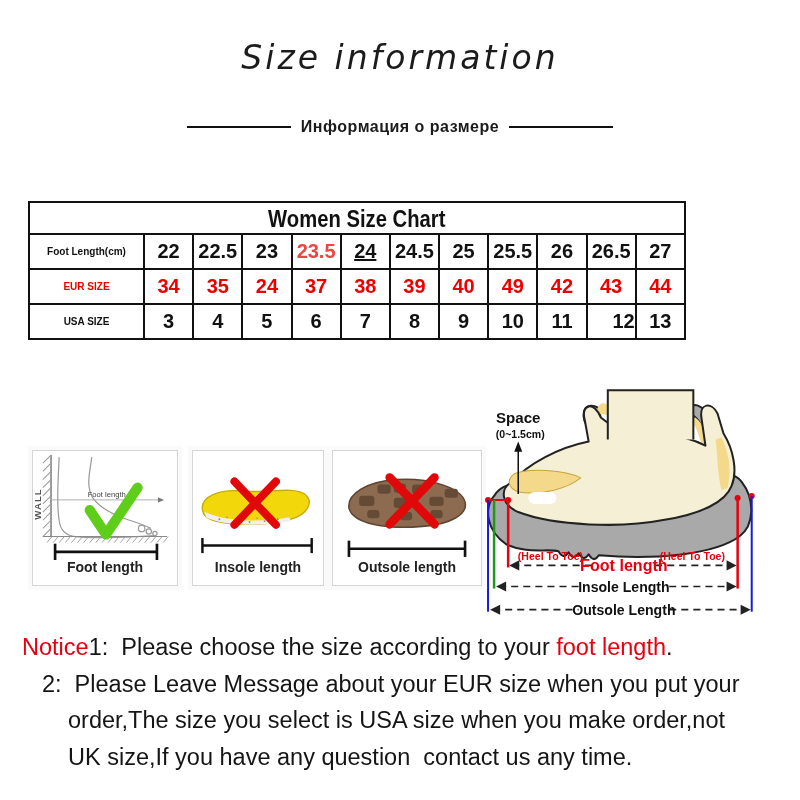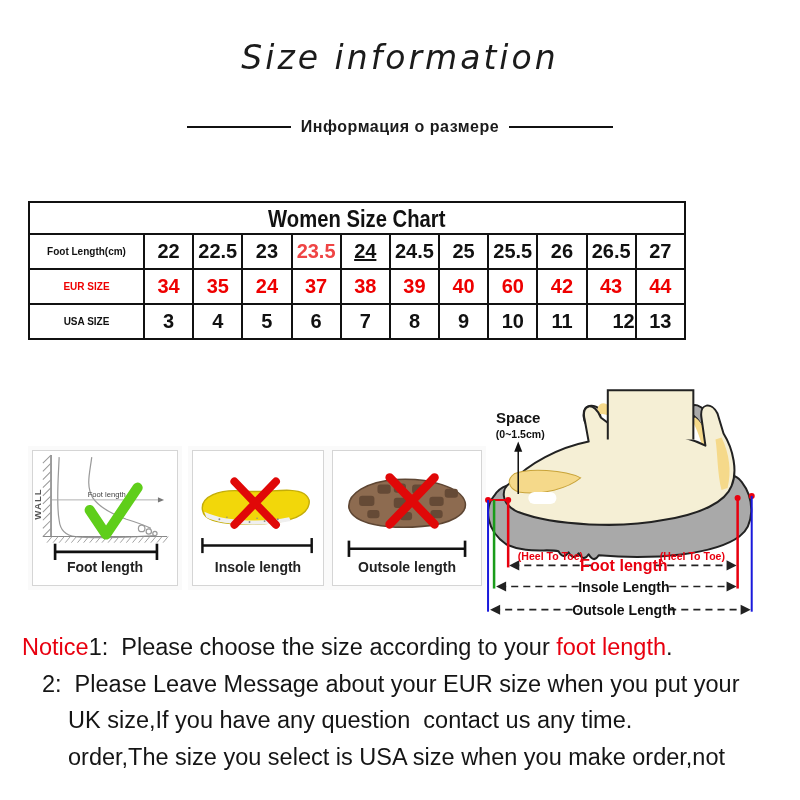--- a/index.html
+++ b/index.html
@@ -96,21 +96,21 @@
         </tr>
         <tr>
           <th class="row-label" style="color: rgb(238, 0, 0);">EUR SIZE</th>
           <td style="color: rgb(238, 0, 0);">34</td>
           <td style="color: rgb(238, 0, 0);">35</td>
           <td style="color: rgb(238, 0, 0);">24</td>
           <td style="color: rgb(238, 0, 0);">37</td>
           <td style="color: rgb(238, 0, 0);">38</td>
           <td style="color: rgb(238, 0, 0);">39</td>
           <td style="color: rgb(238, 0, 0);">40</td>
-          <td style="color: rgb(238, 0, 0);">60</td>
+          <td style="color: rgb(238, 0, 0);">49</td>
           <td style="color: rgb(238, 0, 0);">42</td>
           <td style="color: rgb(238, 0, 0);">43</td>
           <td style="color: rgb(238, 0, 0);">44</td>
         </tr>
         <tr>
           <th class="row-label" style="color: rgb(17, 17, 17); margin-left: 48px;">USA SIZE</th>
           <td style="color: rgb(17, 17, 17);">3</td>
           <td style="color: rgb(17, 17, 17);">4</td>
           <td style="color: rgb(17, 17, 17);">5</td>
           <td style="color: rgb(17, 17, 17);">6</td>
@@ -276,20 +276,20 @@
   </svg>
 
   <div class="notice">
     <div>
       <span class="red-text">Notice</span><span class="n-num">1:</span><span>Please choose the size according to your </span><span class="red-text">foot length</span><span>.</span>
     </div>
     <div class="n-line2">
       <span class="n-num">2:</span><span>Please Leave Message about your EUR size when you put your</span>
     </div>
     <div class="n-cont">
+      <span>order,The size you select is USA size when you make order,not</span>
+    </div>
+    <div class="n-cont">
       <span>UK size,If you have any question  contact us any time.</span>
     </div>
-    <div class="n-cont">
-      <span>order,The size you select is USA size when you make order,not</span>
-    </div>
   </div>
 
 </div>
 
 </body></html>

